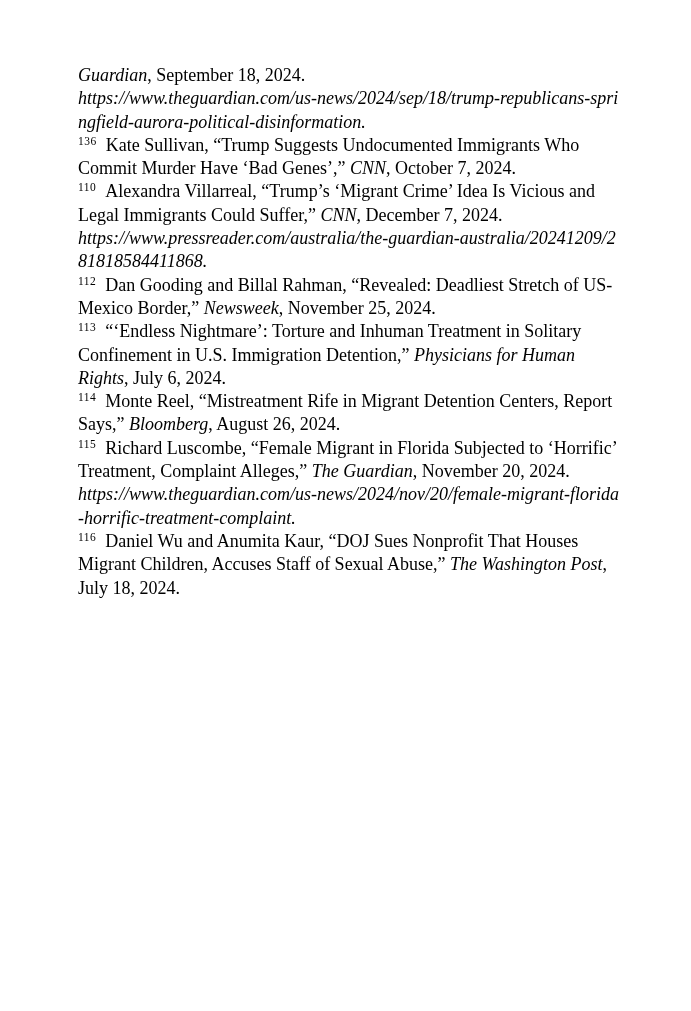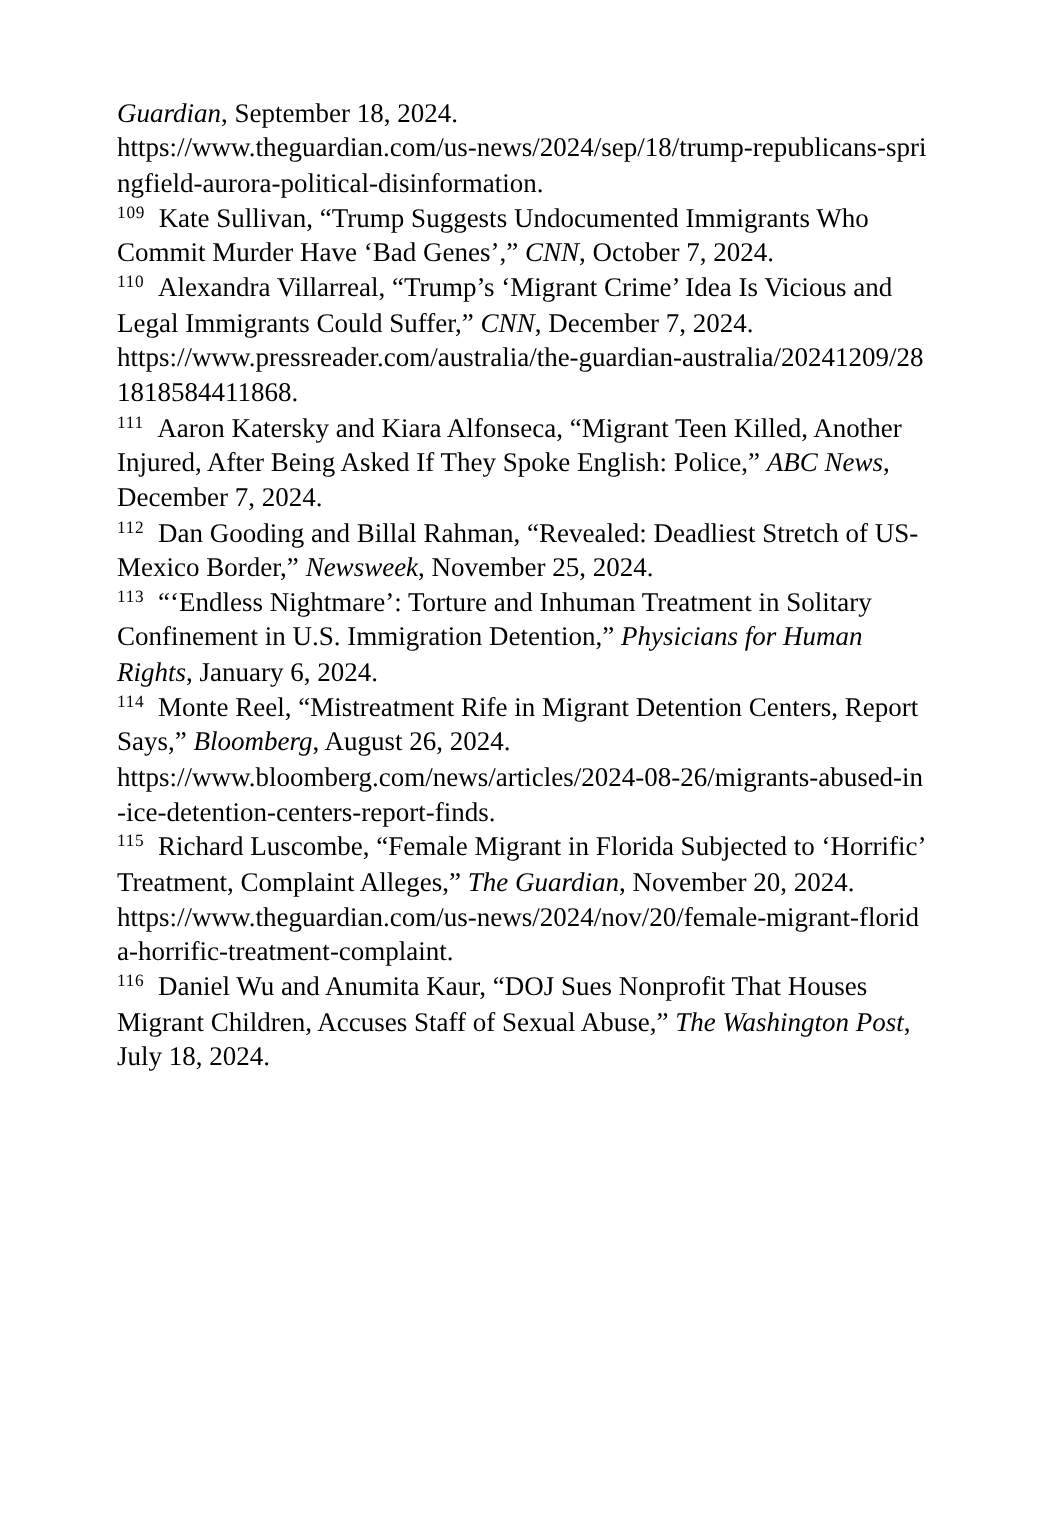--- a/index.html
+++ b/index.html
@@ -38,30 +38,30 @@
     top: -6px;
     margin-right: 9px;
     letter-spacing: 0.5px;
   }
   .pub {
     font-style: italic;
   }
   .url {
     display: block;
     word-break: break-all;
+    font-style: italic;
   }
 </style>
 </head>
 <body>
 
 <div class="page">
   <div class="citations">
       <p class="citation"><span class="pub">Guardian</span><span>, September 18, 2024.</span><span class="url">https://www.theguardian.com/us-news/2024/sep/18/trump-republicans-springfield-aurora-political-disinformation.</span></p>
-      <p class="citation"><span class="note-num">109</span><span>Kate Sullivan, “Trump Suggests Undocumented Immigrants Who Commit Murder Have ‘Bad Genes’,” </span><span class="pub">CNN</span><span>, October 7, 2024.</span></p>
+      <p class="citation"><span class="note-num">136</span><span>Kate Sullivan, “Trump Suggests Undocumented Immigrants Who Commit Murder Have ‘Bad Genes’,” </span><span class="pub">CNN</span><span>, October 7, 2024.</span></p>
       <p class="citation"><span class="note-num">110</span><span>Alexandra Villarreal, “Trump’s ‘Migrant Crime’ Idea Is Vicious and Legal Immigrants Could Suffer,” </span><span class="pub">CNN</span><span>, December 7, 2024.</span><span class="url">https://www.pressreader.com/australia/the-guardian-australia/20241209/281818584411868.</span></p>
-      <p class="citation"><span class="note-num">111</span><span>Aaron Katersky and Kiara Alfonseca, “Migrant Teen Killed, Another Injured, After Being Asked If They Spoke English: Police,” </span><span class="pub">ABC News</span><span>, December 7, 2024.</span></p>
       <p class="citation"><span class="note-num">112</span><span>Dan Gooding and Billal Rahman, “Revealed: Deadliest Stretch of US-Mexico Border,” </span><span class="pub">Newsweek</span><span>, November 25, 2024.</span></p>
-      <p class="citation"><span class="note-num">113</span><span>“‘Endless Nightmare’: Torture and Inhuman Treatment in Solitary Confinement in U.S. Immigration Detention,” </span><span class="pub">Physicians for Human Rights</span><span>, January 6, 2024.</span></p>
-      <p class="citation"><span class="note-num">114</span><span>Monte Reel, “Mistreatment Rife in Migrant Detention Centers, Report Says,” </span><span class="pub">Bloomberg</span><span>, August 26, 2024.</span><span class="url">https://www.bloomberg.com/news/articles/2024-08-26/migrants-abused-in-ice-detention-centers-report-finds.</span></p>
+      <p class="citation"><span class="note-num">113</span><span>“‘Endless Nightmare’: Torture and Inhuman Treatment in Solitary Confinement in U.S. Immigration Detention,” </span><span class="pub">Physicians for Human Rights</span><span>, July 6, 2024.</span></p>
+      <p class="citation"><span class="note-num">114</span><span>Monte Reel, “Mistreatment Rife in Migrant Detention Centers, Report Says,” </span><span class="pub">Bloomberg</span><span>, August 26, 2024.</span></p>
       <p class="citation"><span class="note-num">115</span><span>Richard Luscombe, “Female Migrant in Florida Subjected to ‘Horrific’ Treatment, Complaint Alleges,” </span><span class="pub">The Guardian</span><span>, November 20, 2024.</span><span class="url">https://www.theguardian.com/us-news/2024/nov/20/female-migrant-florida-horrific-treatment-complaint.</span></p>
       <p class="citation"><span class="note-num">116</span><span>Daniel Wu and Anumita Kaur, “DOJ Sues Nonprofit That Houses Migrant Children, Accuses Staff of Sexual Abuse,” </span><span class="pub">The Washington Post</span><span>, July 18, 2024.</span></p>
     </div>
 </div>
 
 </body></html>

